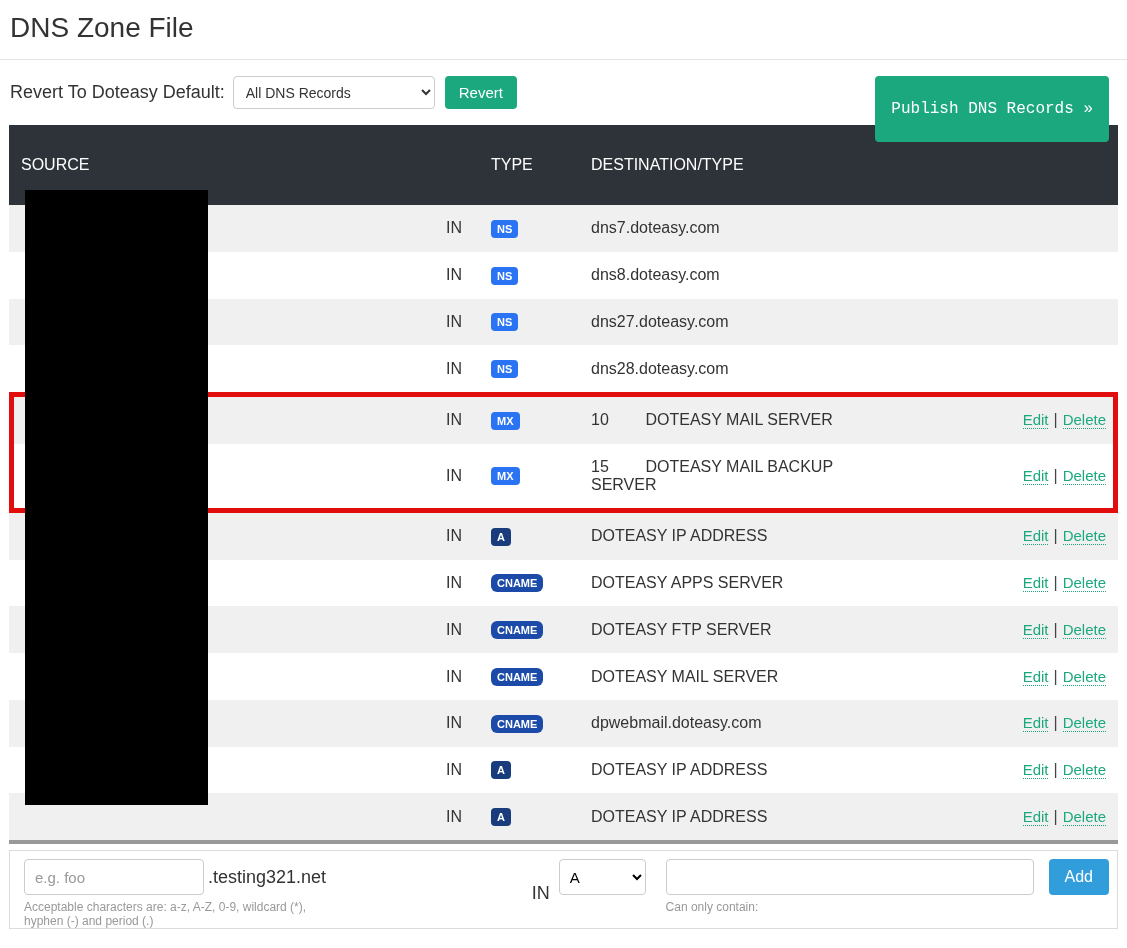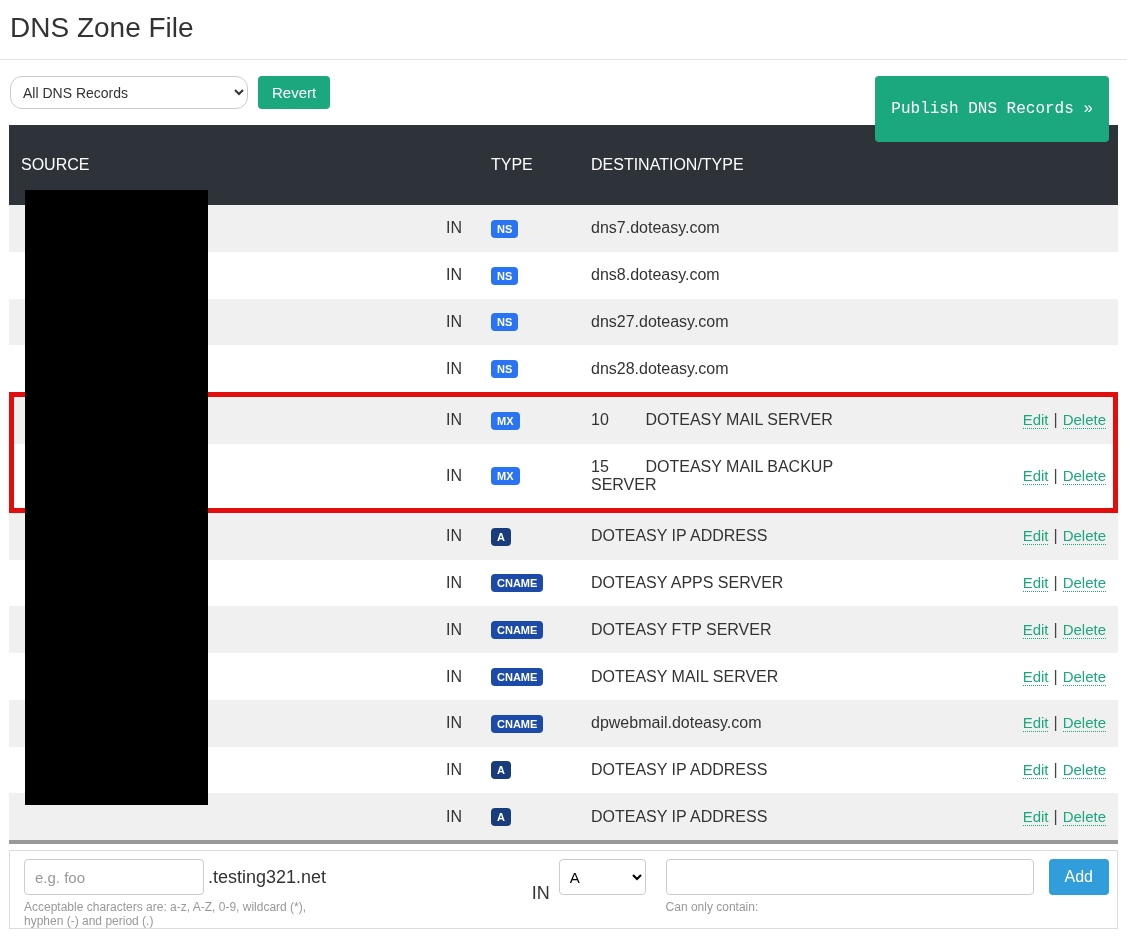--- a/index.html
+++ b/index.html
@@ -1,38 +1,38 @@
 <!DOCTYPE html>
 <html><head>
   <meta charset="utf-8">
   <style>
     * { box-sizing: border-box; margin: 0; padding: 0; }
     body { font-family: "Segoe UI", "Helvetica Neue", Arial, sans-serif; background: #fff; color: #333; font-size: 14px; width: 1127px; }
     .page-title { font-size: 28px; font-weight: 400; color: #333; padding: 12px 0 15px 10px; border-bottom: 1px solid #e5e5e5; }
     .top-controls-row { display: flex; align-items: center; padding: 16px 10px 16px 10px; position: relative; }
     .revert-label { font-size: 18px; color: #333; margin-right: 8px; font-weight: 400; }
-    .filter-select { height: 33px; width: 238px; padding: 0 8px; border: 1px solid #ccc; border-radius: 12px; font-size: 14px; background: #fff; color: #333; }
+    .filter-select { height: 33px; width: 202px; padding: 0 8px; border: 1px solid #ccc; border-radius: 4px; font-size: 14px; background: #fff; color: #333; }
     .btn-green { background: #1ba87e; color: #fff; border: none; border-radius: 4px; font-size: 15px; padding: 8px 14px; cursor: pointer; }
     .revert-btn { margin-left: 10px; }
     .publish-btn { position: absolute; right: 18px; top: 16px; padding: 24px 16px; font-size: 16px; font-family: Liberation Mono, monospace; }
     table.dns-table { width: calc(100% - 18px); margin: 0 9px; border-collapse: collapse; table-layout: fixed; }
     table.dns-table thead th { background: #2d3339; color: #fff; font-weight: 400; font-size: 16px; text-align: left; padding: 31px 12px; }
     table.dns-table tbody td { padding: 14px 12px; font-size: 16px; color: #333; }
     table.dns-table tbody tr.odd { background: #f0f0f0; }
     table.dns-table tbody tr.even { background: #ffffff; }
     .col-source { width: 420px; }
     .col-in { width: 50px; text-align:center;}
     .col-type { width: 100px; }
     .col-value { }
     .col-actions { width: 145px; text-align: right; white-space: nowrap; }
     .badge { display: inline-block; color: #fff; font-size: 11px; font-weight: 700; padding: 3px 6px; border-radius: 4px; vertical-align: middle; }
     .badge-ns { background: #2a74f4; }
     .badge-mx { background: #2a74f4; }
     .badge-a { background: #183c7c; }
-    .badge-cname { background: #1b4aa8; }
+    .badge-cname { background: #1b4aa8; border-radius: 6px; }
     .action-link { color: #1ba87e; text-decoration: none; border-bottom: 1px dotted #1ba87e; font-size: 15px; }
     .action-sep { color: #444; padding: 0 5px; }
     .source-blackout { background:#000; position:absolute; left:25px; top:190px; width:183px; height:615px; z-index:2;}
     .add-panel { border: 1px solid #dcdcdc; margin: 6px 9px; padding: 8px 8px 0 8px; }
     .add-divider { height:4px; background:#999; margin:0 9px;}
     .add-title { font-size: 16px; color: #333; padding: 14px 0 18px 6px; letter-spacing: .3px;}
     .add-row { display: flex; align-items: flex-start; padding-left:6px;}
     .input-text { height: 36px; border: 1px solid #ccc; border-radius: 4px; padding: 0 10px; font-size: 15px; color: #333; background: #fff; }
     .input-text::placeholder{color:#999;}
     .subdomain-input { width: 180px; }
@@ -48,20 +48,21 @@
     .hint { font-size: 12px; color:#999; margin-top:5px;}
     tbody td.in-cell{ text-align:center; color:#333;}
     .mx-priority{display:inline-block;width:50px;}
   </style>
 </head>
 <body>
 
 <h1 class="page-title">DNS Zone File</h1>
 
 <div class="top-controls-row">
+  <span class="revert-label">Revert To Doteasy Default:</span>
   <select class="filter-select">
     <option>All DNS Records</option>
   </select>
   <button class="btn-green revert-btn">Revert</button>
   <button class="btn-green publish-btn">Publish DNS Records »</button>
 </div>
 
 <div class="source-blackout"></div>
 
 <table class="dns-table">

